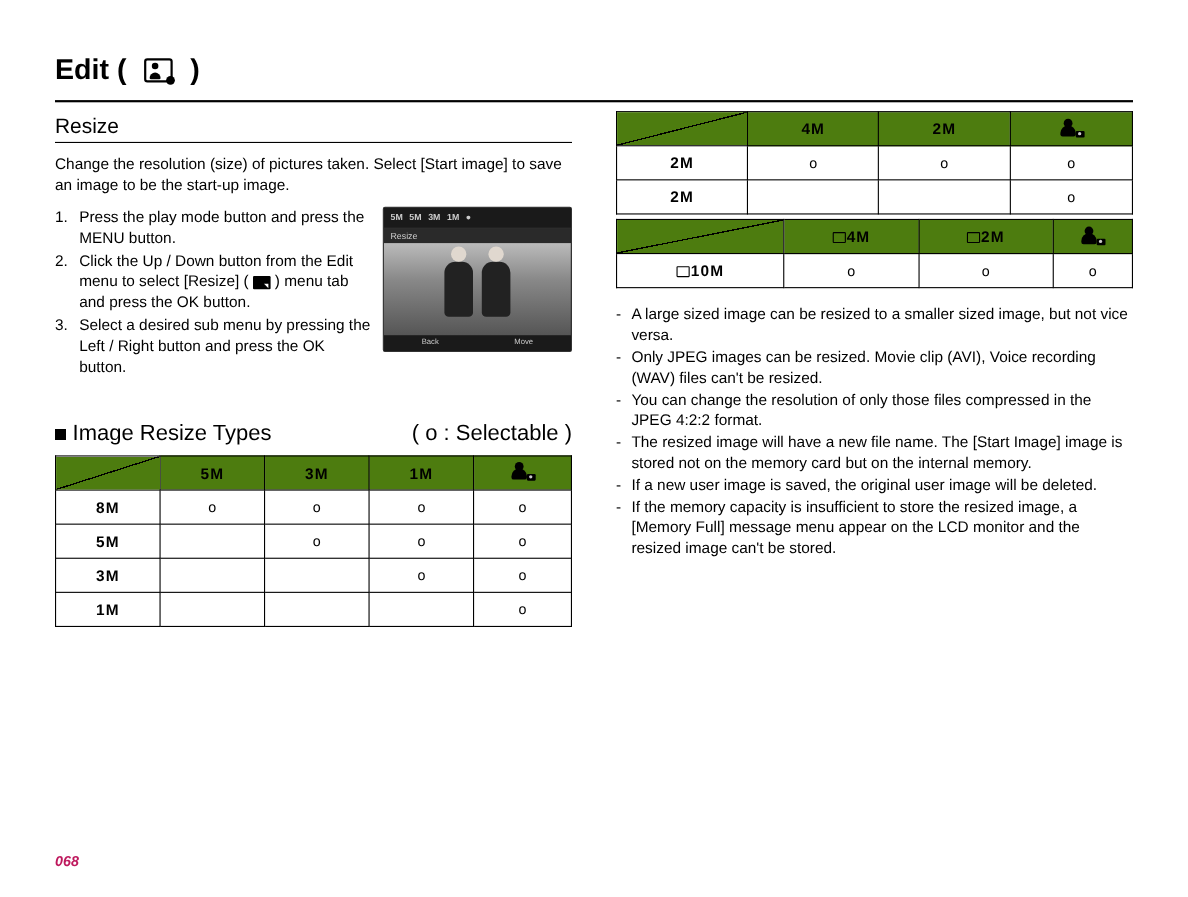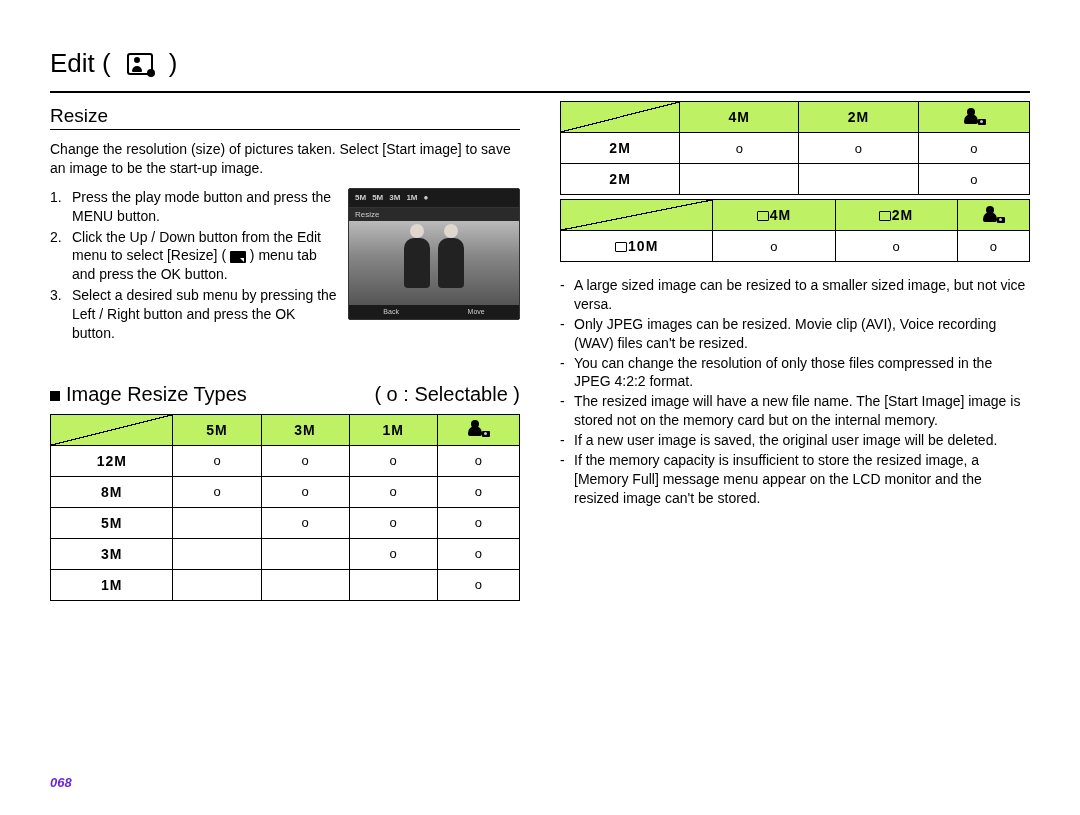--- a/index.html
+++ b/index.html
@@ -1,18 +1,18 @@
 <!DOCTYPE html>
 <html><head>
 <meta charset="utf-8">
 <style>
   html,body{margin:0;padding:0;background:#fff;font-family:Arial,Helvetica,sans-serif;color:#000}
   .page{width:1080px;height:815px;box-sizing:border-box;padding:48px 50px 20px 50px;position:relative}
-  .pagenum{position:absolute;left:50px;bottom:25px;font-size:13px;font-weight:bold;font-style:italic;color:#6d28d9}
-  .title{font-size:26px;font-weight:normal;margin-bottom:12px;display:flex;align-items:center;gap:16px}
+  .pagenum{position:absolute;left:50px;bottom:25px;font-size:13px;font-weight:bold;font-style:italic;color:#be185d}
+  .title{font-size:26px;font-weight:bold;margin-bottom:12px;display:flex;align-items:center;gap:16px}
   .rule{border:none;border-top:2px solid #000;margin:0 0 8px 0}
   .cols{display:flex;gap:40px}
   .col{flex:1;min-width:0}
   .subhead{font-size:19px;margin:4px 0 2px 0}
   .thinrule{border:none;border-top:1px solid #000;margin:0 0 10px 0}
   .intro{font-size:14px;line-height:1.35;margin-bottom:10px}
   .steps{font-size:14px;line-height:1.35;padding-left:0;margin:0}
   .steps .row{display:flex;gap:6px;margin-bottom:2px}
   .steps .num{min-width:16px}
   .screenshot{float:right;width:170px;height:130px;margin:0 0 6px 8px;background:#111;border:1px solid #333;position:relative;border-radius:2px;overflow:hidden}
@@ -23,21 +23,21 @@
   .screenshot .photo{position:absolute;top:32px;left:0;right:0;bottom:14px;background:linear-gradient(180deg,#bbb 0%,#888 40%,#555 100%);display:flex;align-items:center;justify-content:center;gap:8px}
   .screenshot .person{width:26px;height:50px;background:#222;border-radius:10px 10px 4px 4px;position:relative}
   .screenshot .person::before{content:"";position:absolute;top:-14px;left:6px;width:14px;height:14px;border-radius:50%;background:#e0d8cf}
   .screenshot .bottombar{position:absolute;left:0;right:0;bottom:0;height:14px;background:#1a1a1a;display:flex;align-items:center;justify-content:space-around}
   .screenshot .bottombar span{color:#ccc;font-size:7px}
   .afterfloat{clear:both;height:10px}
   .legendrow{display:flex;justify-content:space-between;font-size:20px;margin:28px 0 8px 0;align-items:center}
   .legendrow .sq{display:inline-block;width:10px;height:10px;background:#000;margin-right:6px;vertical-align:middle}
   table.res{border-collapse:collapse;width:100%;font-size:13px}
   table.res th,table.res td{border:1px solid #000;height:30px;text-align:center;vertical-align:middle;padding:0}
-  table.res thead th{background:#bef264}
+  table.res thead th{background:#4d7c0f}
   table.res .rowhead{font-weight:bold;font-size:14px;letter-spacing:1px}
   .diag{position:relative;background:#c9c9c9}
   .diag::after{content:"";position:absolute;left:0;top:0;right:0;bottom:0;background:linear-gradient(to bottom right,transparent calc(50% - .6px),#000 calc(50% - .6px),#000 calc(50% + .6px),transparent calc(50% + .6px))}
   .starticon{display:inline-block;width:20px;height:16px;position:relative}
   .starticon .head{position:absolute;top:0;left:3px;width:8px;height:8px;border-radius:50%;background:#000}
   .starticon .body{position:absolute;top:6px;left:0;width:14px;height:10px;border-radius:7px 7px 2px 2px;background:#000}
   .starticon .cam{position:absolute;right:-2px;bottom:-1px;width:8px;height:6px;background:#000;border-radius:1px}
   .starticon .cam::before{content:"";position:absolute;top:1px;left:2px;width:3px;height:3px;border-radius:50%;background:#c9c9c9}
   .notes{font-size:14px;line-height:1.35;margin-top:14px}
   .notes .item{display:flex;gap:6px;margin-bottom:1px}
@@ -129,27 +129,20 @@
           <tr>
             <th class="diag"></th>
             <th><span class="mp"><span>5M</span></span></th>
             <th><span class="mp"><span>3M</span></span></th>
             <th><span class="mp"><span>1M</span></span></th>
             <th><span class="starticon"><span class="head"></span><span class="body"></span><span class="cam"></span></span></th>
           </tr>
         </thead>
         <tbody>
             <tr>
-              <td class="rowhead">12M</td>
-              <td>o</td>
-              <td>o</td>
-              <td>o</td>
-              <td>o</td>
-            </tr>
-            <tr>
               <td class="rowhead">8M</td>
               <td>o</td>
               <td>o</td>
               <td>o</td>
               <td>o</td>
             </tr>
             <tr>
               <td class="rowhead">5M</td>
               <td></td>
               <td>o</td>

